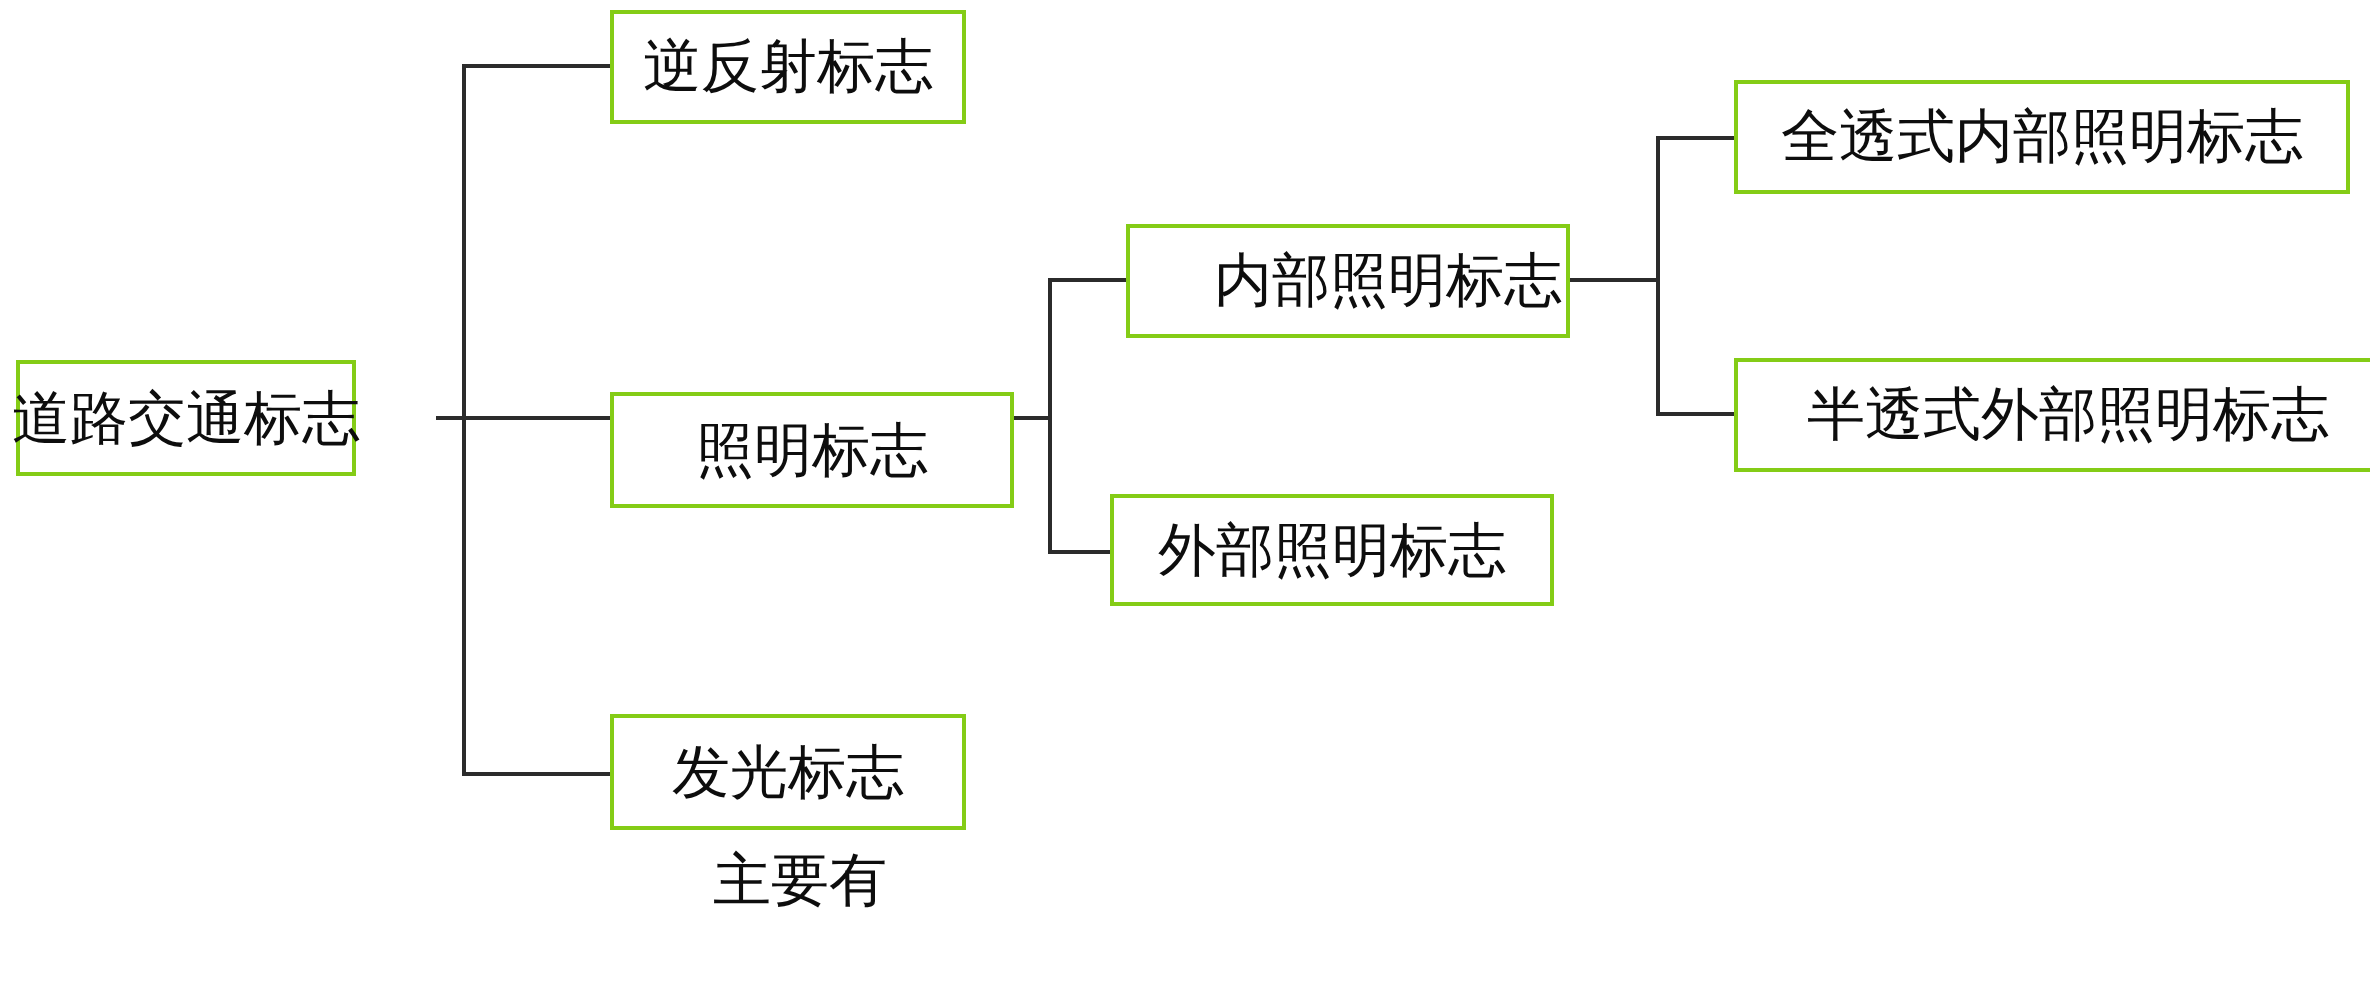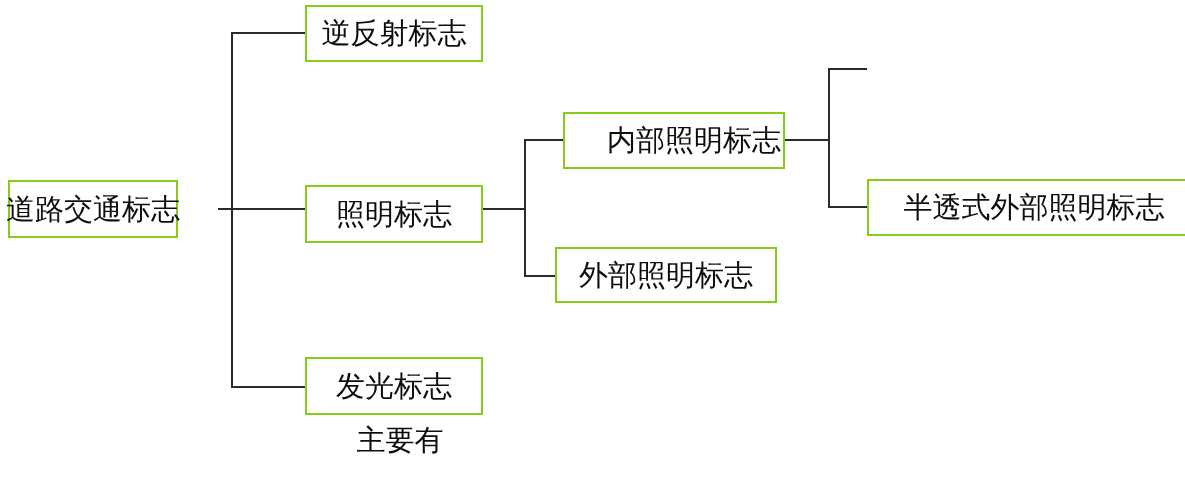--- a/index.html
+++ b/index.html
@@ -37,21 +37,21 @@
     color: #0d0d0d;
     text-align: center;
     font-size: 29px;
     line-height: 34px;
     white-space: nowrap;
   }
 
   
   #n-root  { left: 8px;   top: 180px; width: 170px; height: 58px; }
   #n-retro { left: 305px; top: 5px;   width: 178px; height: 57px; }
-  #n-illum { left: 305px; top: 185px; width: 178px; height: 58px; }
+  #n-illum { left: 305px; top: 196px; width: 202px; height: 58px; }
   #n-lumin { left: 305px; top: 357px; width: 178px; height: 58px; }
   #n-int   { left: 563px; top: 112px; width: 222px; height: 57px; padding-left: 40px; }
   #n-ext   { left: 555px; top: 247px; width: 222px; height: 56px; }
   #n-full  { left: 867px; top: 40px;  width: 308px; height: 57px; }
   #n-semi  { left: 867px; top: 179px; width: 334px; height: 57px; }
 
   
   #c1-stem   { left: 218px; top: 208px; width: 87px;  height: 2px; }
   #c1-rail   { left: 231px; top: 32px;  width: 2px;   height: 356px; }
   #c1-top    { left: 231px; top: 32px;  width: 74px;  height: 2px; }
@@ -94,20 +94,21 @@
   <div class="node" id="n-retro">逆反射标志</div>
 
   <div class="node" id="n-illum">照明标志</div>
 
   <div class="node" id="n-lumin">发光标志</div>
 
   <div class="node" id="n-int">内部照明标志</div>
 
   <div class="node" id="n-ext">外部照明标志</div>
 
+  <div class="node" id="n-full">全透式内部照明标志</div>
 
   <div class="node" id="n-semi">半透式外部照明标志</div>
 
   <div class="caption" id="caption">
     <div>主要有</div>
   </div>
 
 </div>
 
 </body></html>

